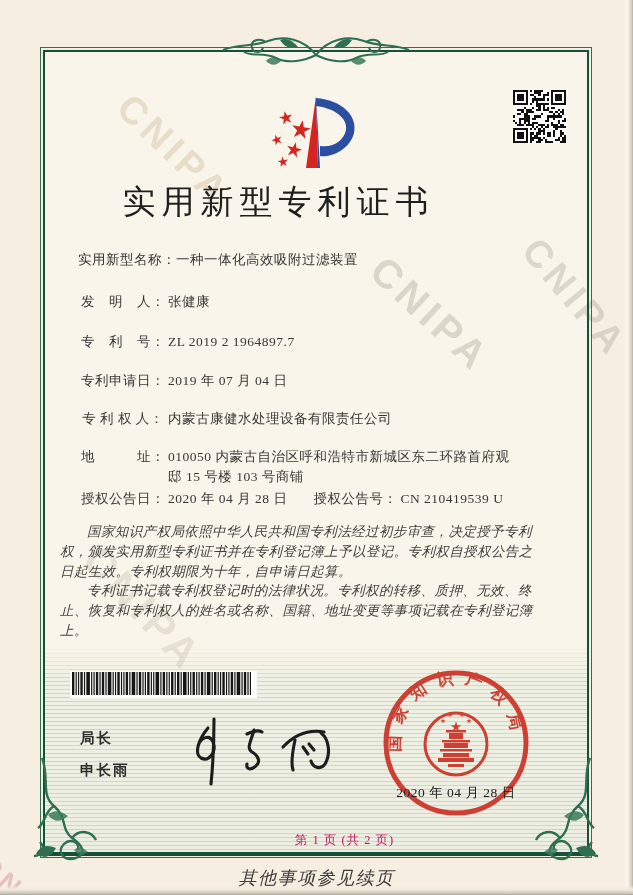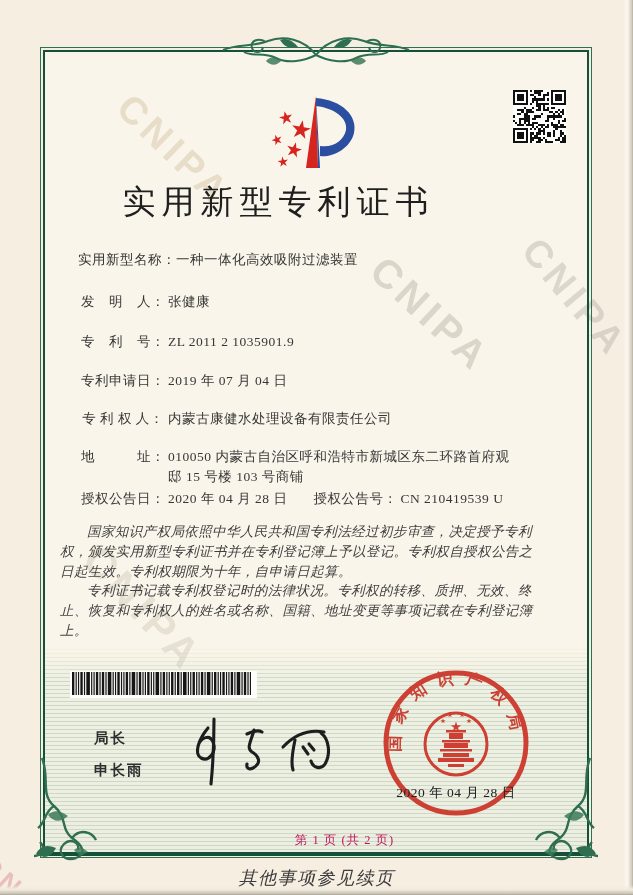--- a/index.html
+++ b/index.html
@@ -44,21 +44,21 @@
   .val{display:inline-block;vertical-align:top;letter-spacing:.5px;}
   .val.addr{max-width:348px;}
   .pair2{margin-left:23px;}
   
   .body-text{position:absolute;left:60px;top:522px;width:478px;font-size:13.5px;
       line-height:19.8px;color:#3f3f3f;font-style:italic;}
   .body-text p{margin:0;text-indent:2em;letter-spacing:.4px;}
   
   .barcode{position:absolute;left:70px;top:671px;width:183px;height:25px;background:#fdfdfb;
       padding:1px 2px;}
-  .signer{position:absolute;left:94px;font-family:"Liberation Sans",sans-serif;
+  .signer{position:absolute;left:80px;font-family:"Liberation Sans",sans-serif;
       font-size:14.5px;font-weight:600;color:#2e2e2e;letter-spacing:2px;text-align:center;}
   .signer.t1{top:729px;} .signer.t2{top:761px;}
   .signature{position:absolute;left:183px;top:702px;width:155px;height:96px;}
   .seal{position:absolute;left:379px;top:668px;width:154px;height:154px;}
   .seal-date{position:absolute;left:380px;top:784px;width:152px;text-align:center;
       font-size:13.5px;color:#222;letter-spacing:.5px;}
   .page-num{position:absolute;left:0;top:832px;width:633px;text-align:center;
       font-size:12.5px;color:#be185d;letter-spacing:1px;padding-left:28px;}
   .note{position:absolute;left:0;top:866px;width:633px;text-align:center;
       font-size:18px;font-style:italic;color:#3c3c3c;letter-spacing:1.5px;}
@@ -358,21 +358,21 @@
 
   <div class="title">实用新型专利证书</div>
 
   <div class="row" style="top:250px">
     <span class="lbl">实用新型名称：</span><span class="val">一种一体化高效吸附过滤装置</span>
   </div>
   <div class="row" style="top:292px">
     <span class="lbl">发　明　人：</span><span class="val">张健康</span>
   </div>
   <div class="row" style="top:332px">
-    <span class="lbl">专　利　号：</span><span class="val">ZL 2011 2 1035901.9</span>
+    <span class="lbl">专　利　号：</span><span class="val">ZL 2019 2 1964897.7</span>
   </div>
   <div class="row" style="top:371px">
     <span class="lbl">专利申请日：</span><span class="val">2019 年 07 月 04 日</span>
   </div>
   <div class="row" style="top:409px">
     <span class="lbl">专 利 权 人：</span><span class="val">内蒙古康健水处理设备有限责任公司</span>
   </div>
   <div class="row" style="top:447px">
     <span class="lbl">地　　　址：</span><span class="val addr">010050 内蒙古自治区呼和浩特市新城区东二环路首府观邸 15 号楼 103 号商铺</span>
   </div>

